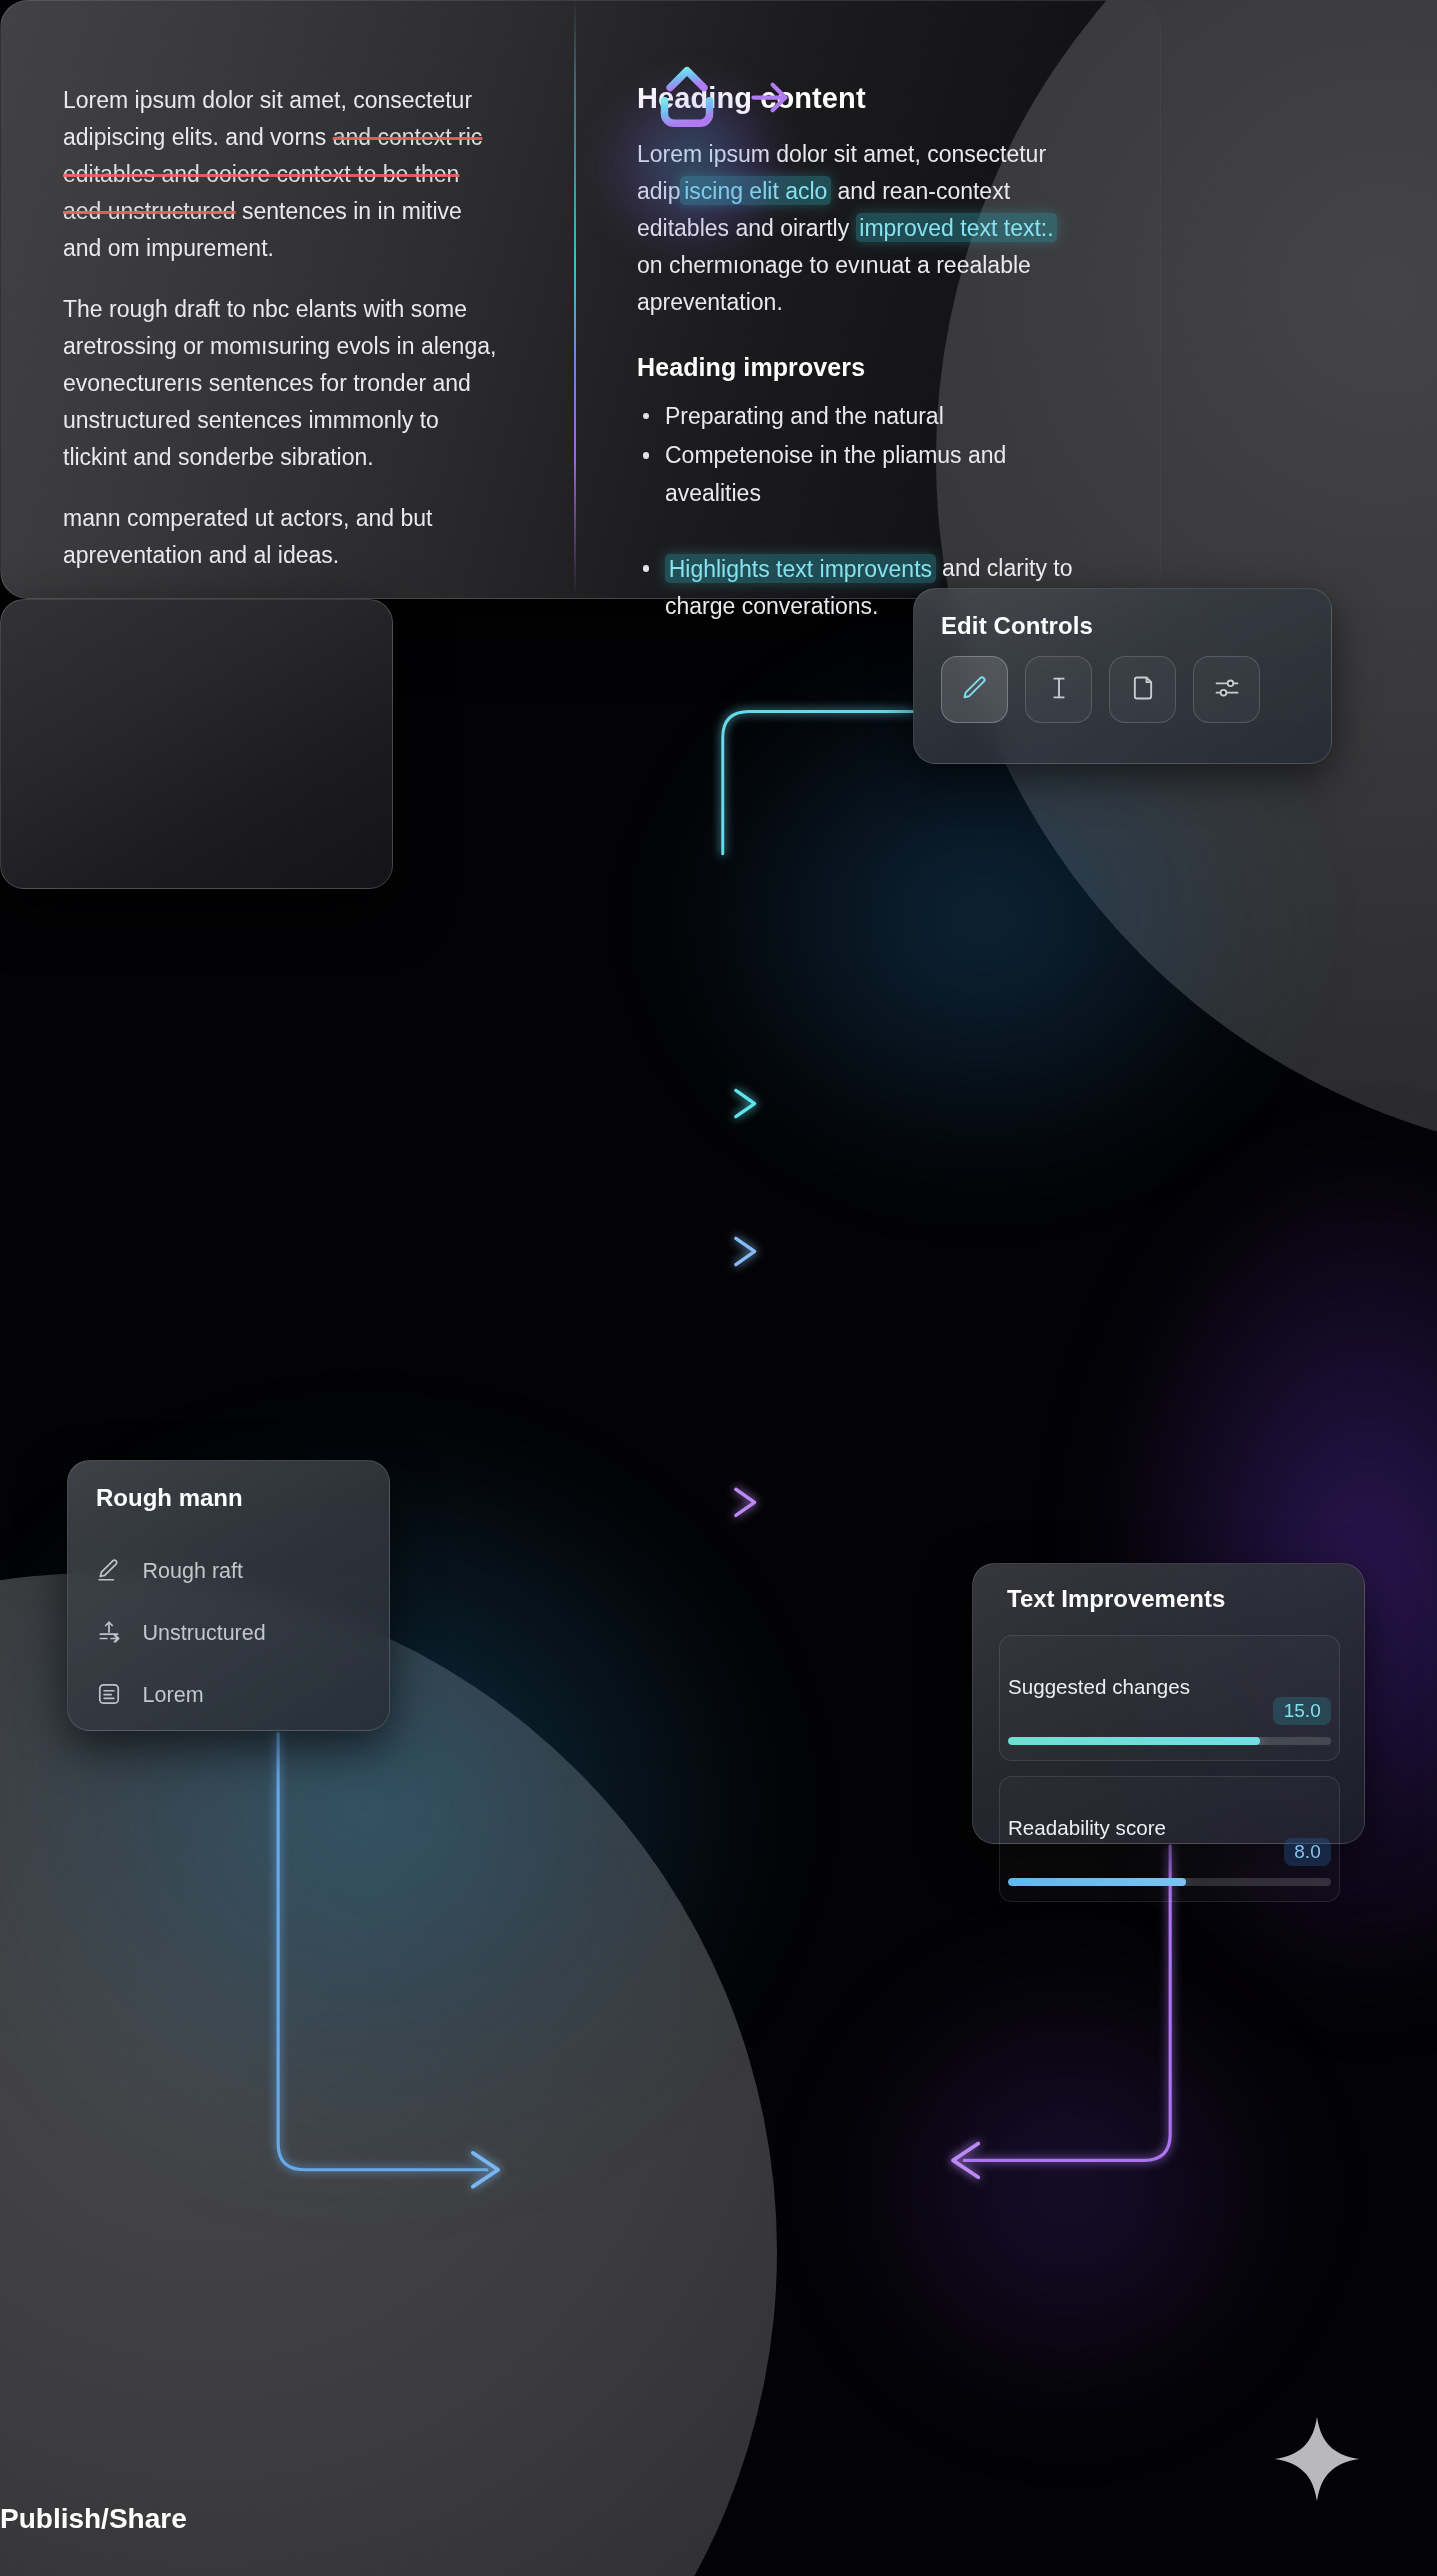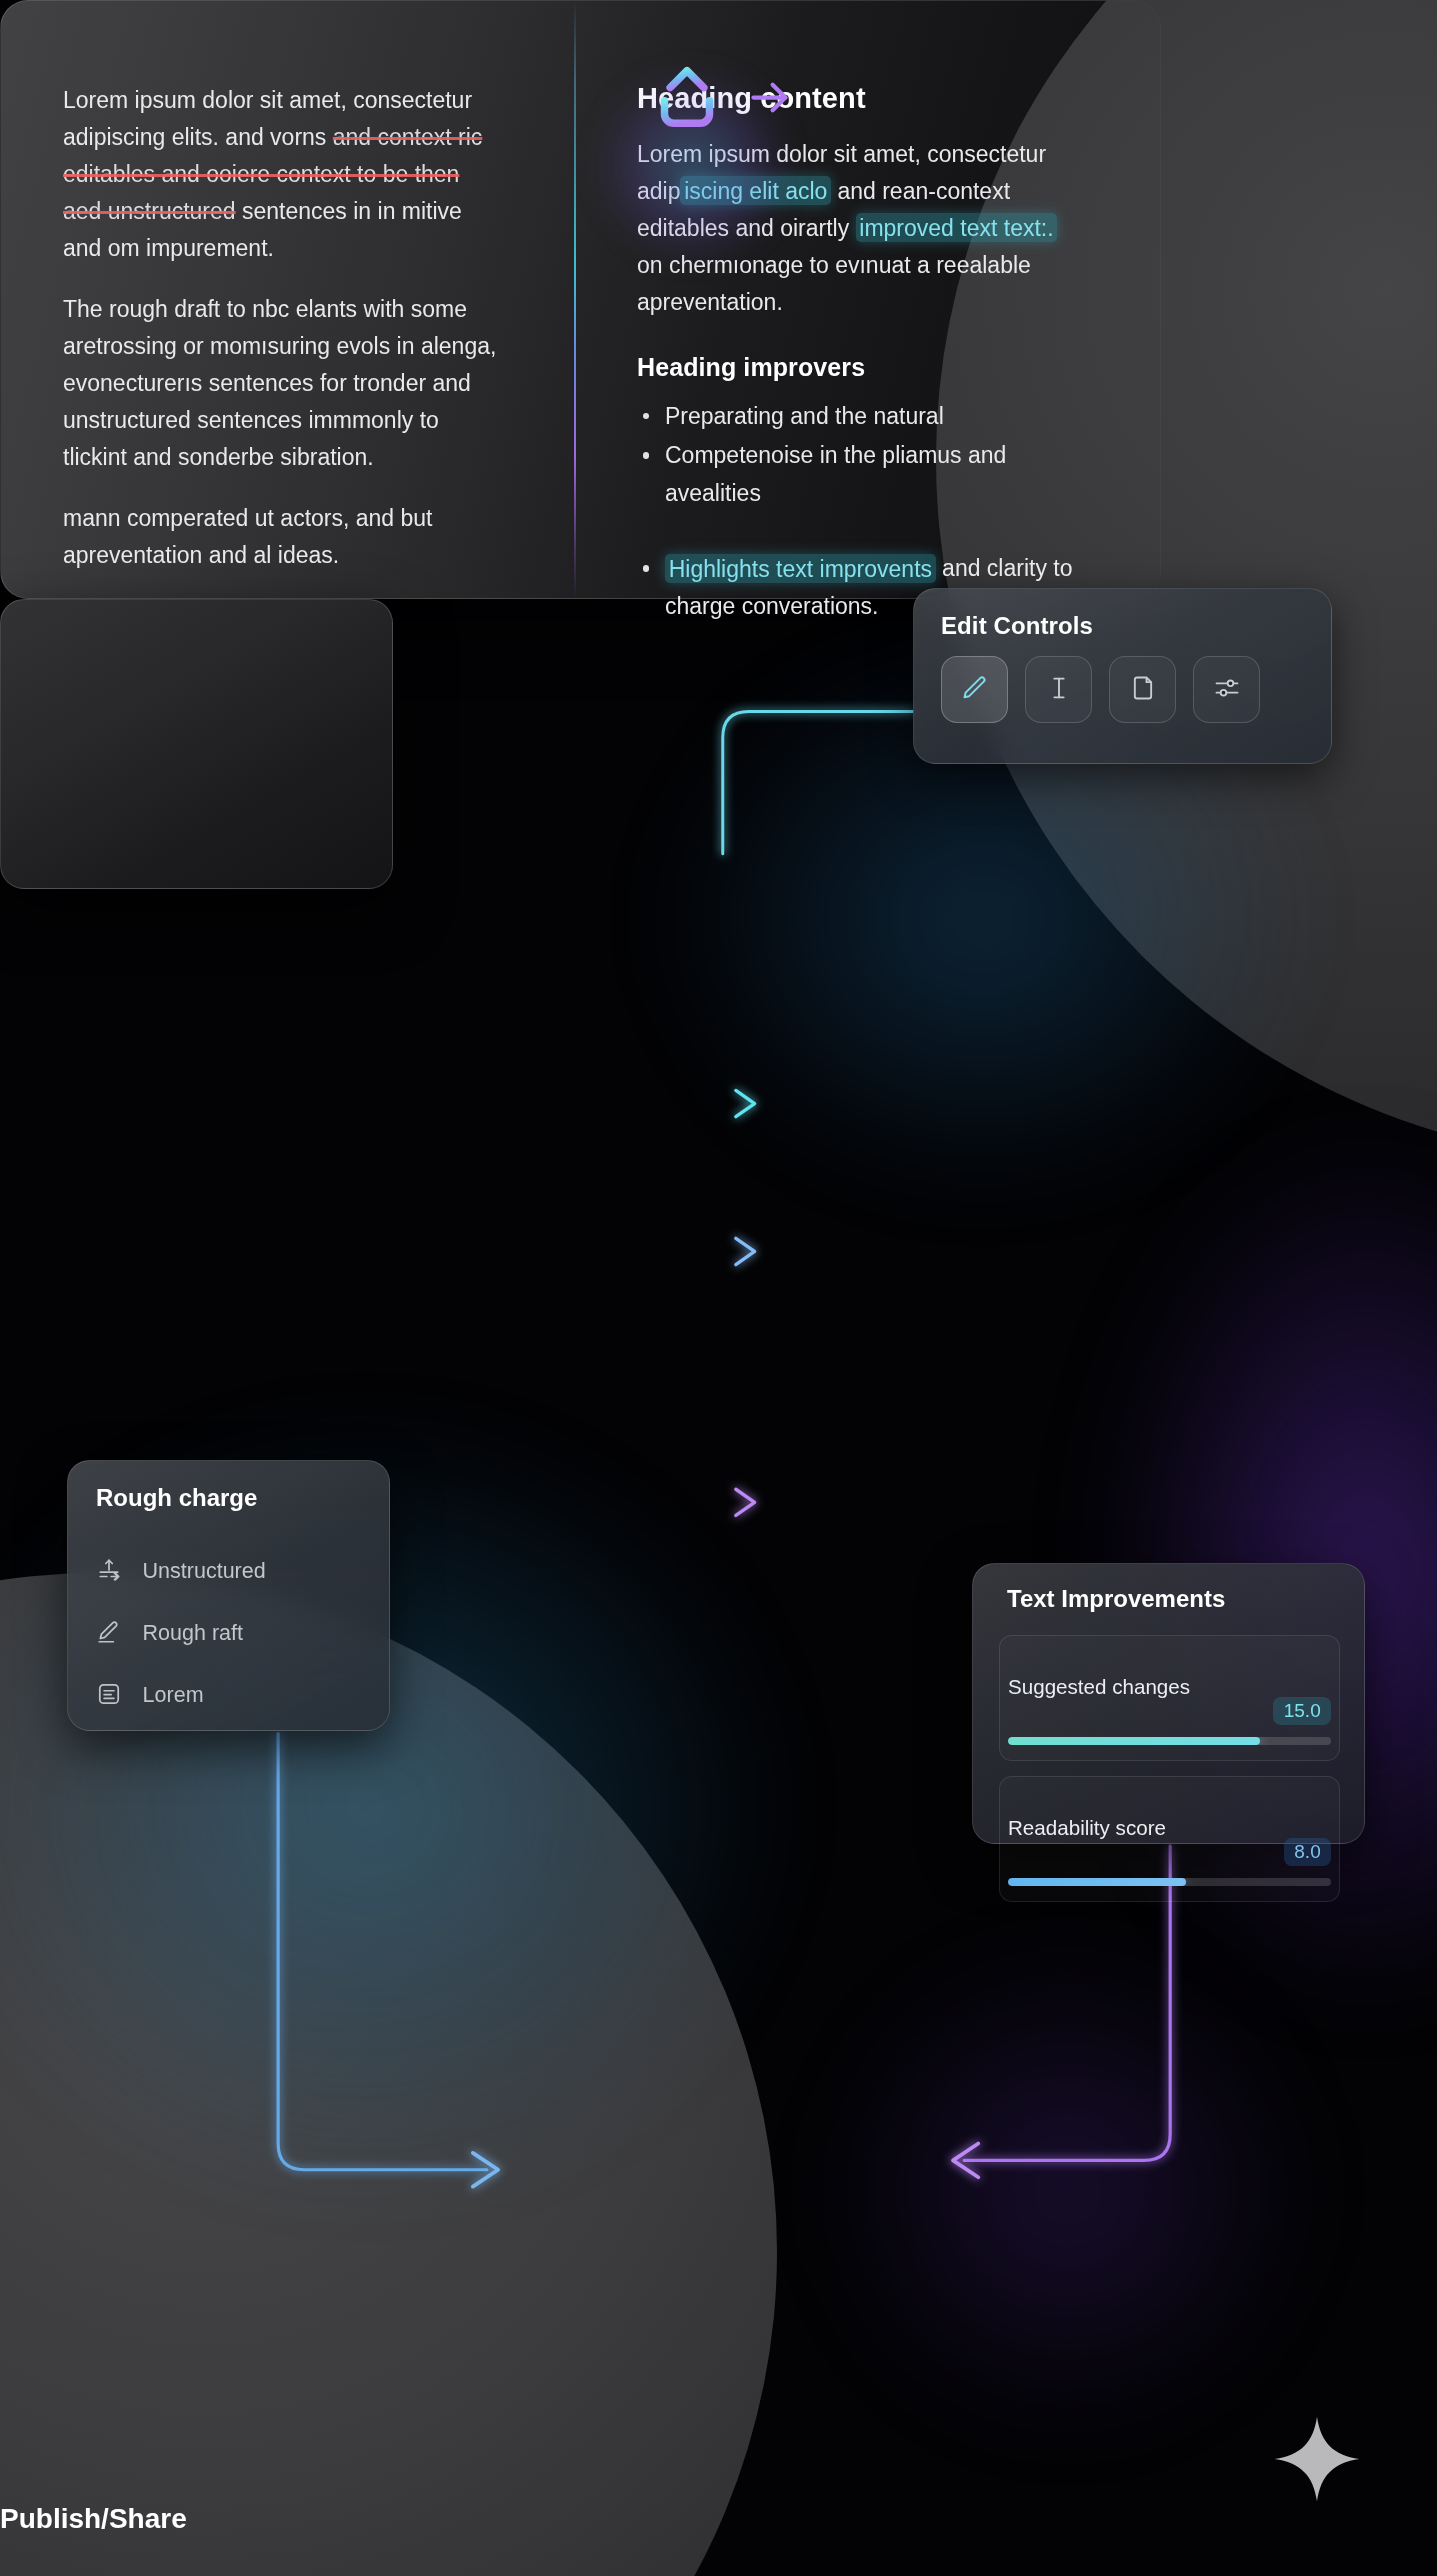--- a/index.html
+++ b/index.html
@@ -368,46 +368,46 @@
 
       <ul class="bul">
         <li><span>Preparating and the natural</span></li>
         <li><span>Competenoise in the pliamus and avealities</span></li>
         <li class="gap"><span class="hl">Highlights text improvents</span><span> and clarity to charge converations.</span></li>
       </ul>
     </div>
   </div>
 
   <div id="rough-draft" class="card">
-    <div class="panel-title">Rough charge</div>
+    <div class="panel-title">Rough mann</div>
     <div class="rd-list">
+
+      <div class="rd-item">
+        <span>
+          <svg width="26" height="26" viewBox="0 0 24 24" fill="none" stroke="#bfc3c9" stroke-width="1.6" stroke-linecap="round" stroke-linejoin="round">
+            <path d="M15.5 3.5a2 2 0 0 1 3 3L8 17l-4 1 1-4Z"></path>
+            <line x1="3" y1="21" x2="16" y2="21"></line>
+          </svg>
+        </span>
+        <span class="rd-label">Rough raft</span>
+      </div>
 
       <div class="rd-item">
         <span>
           <svg width="26" height="26" viewBox="0 0 24 24" fill="none" stroke="#bfc3c9" stroke-width="1.6" stroke-linecap="round" stroke-linejoin="round">
             <path d="M12 3v9"></path>
               <path d="M9 6l3-3 3 3"></path>
             <path d="M4 14h16"></path>
             <path d="M4 18h6"></path>
               <path d="M8 21l-3-3 3-3" transform="translate(6,0) scale(-1,1) translate(-20,0)"></path>
             <path d="M14 18h6"></path>
               <path d="M17 15l3 3-3 3"></path>
           </svg>
         </span>
         <span class="rd-label">Unstructured</span>
-      </div>
-
-      <div class="rd-item">
-        <span>
-          <svg width="26" height="26" viewBox="0 0 24 24" fill="none" stroke="#bfc3c9" stroke-width="1.6" stroke-linecap="round" stroke-linejoin="round">
-            <path d="M15.5 3.5a2 2 0 0 1 3 3L8 17l-4 1 1-4Z"></path>
-            <line x1="3" y1="21" x2="16" y2="21"></line>
-          </svg>
-        </span>
-        <span class="rd-label">Rough raft</span>
       </div>
 
       <div class="rd-item">
         <span>
           <svg width="26" height="26" viewBox="0 0 24 24" fill="none" stroke="#bfc3c9" stroke-width="1.6" stroke-linecap="round" stroke-linejoin="round">
             <rect x="3.5" y="3.5" width="17" height="17" rx="3.5"></rect>
             <line x1="7.5" y1="9" x2="16.5" y2="9"></line>
             <line x1="7.5" y1="12.5" x2="14" y2="12.5"></line>
             <line x1="7.5" y1="16" x2="16.5" y2="16"></line>
           </svg>

